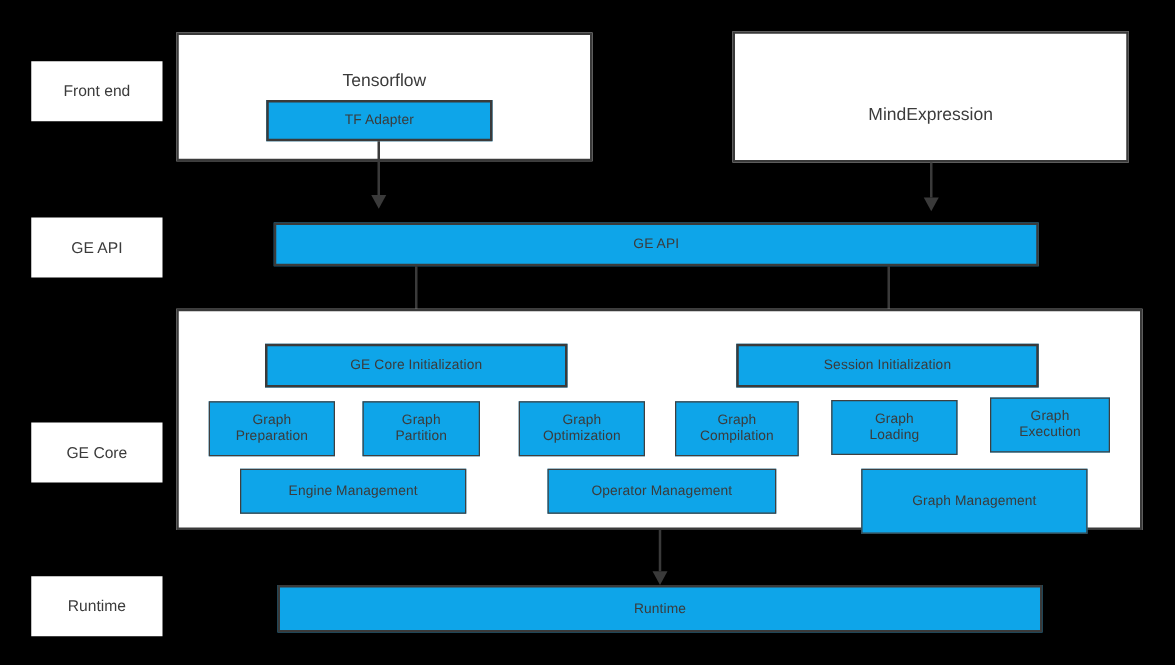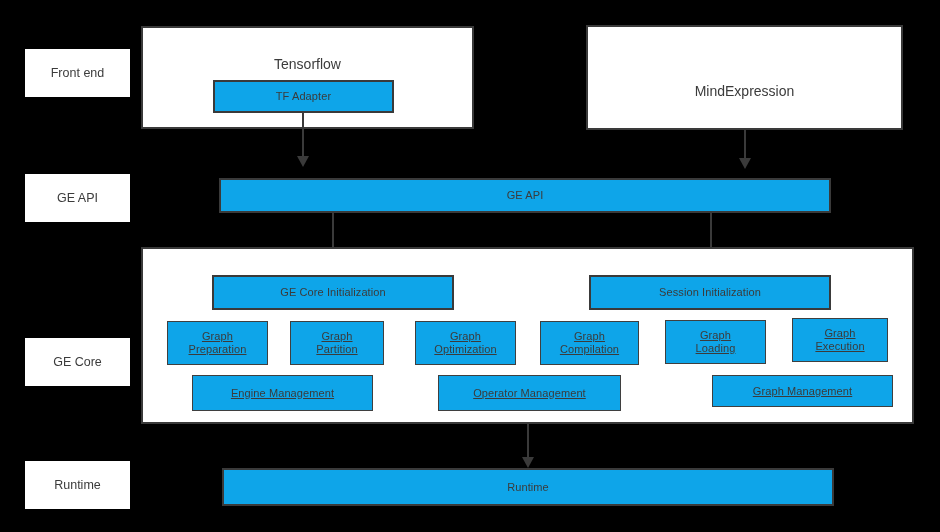--- a/index.html
+++ b/index.html
@@ -22,21 +22,21 @@
     align-items:center;
     justify-content:center;
     text-align:center;
     box-sizing:border-box;
     line-height:1.18;
     font-size:11px;
     letter-spacing:.1px;
     white-space:pre-line;
   }
   .bordered{border:2px solid #3a3a3a;}
-  .thin{border:1.6px solid #3f3f3f;text-decoration:underline;}
+  .thin{border:1.6px solid #3f3f3f;}
 
   
   .rail{
     position:absolute;
     width:105px;height:48px;
     background:#ffffff;color:#3b3b3b;
     display:flex;align-items:center;justify-content:center;
     font-size:12.5px;
     box-sizing:border-box;
   }
@@ -117,20 +117,20 @@
 Optimization</div>
   <div class="box thin" style="left:540px;top:321px;width:99px;height:44px;">Graph
 Compilation</div>
   <div class="box thin" style="left:665px;top:320px;width:101px;height:44px;">Graph
 Loading</div>
   <div class="box thin" style="left:792px;top:318px;width:96px;height:44px;">Graph
 Execution</div>
 
   <div class="box thin" style="left:438px;top:375px;width:183px;height:36px;">Operator Management</div>
   <div class="box thin" style="left:192px;top:375px;width:181px;height:36px;">Engine Management</div>
-  <div class="box thin" style="left:712px;top:375px;width:181px;height:32px;">Graph Management</div>
+  <div class="box thin" style="left:689px;top:375px;width:181px;height:52px;">Graph Management</div>
 
   <div class="line" style="left:527px;top:424px;height:33px;"></div>
   <div class="arrowhead" style="left:522px;top:457px;"></div>
 
   <div class="box bordered" style="left:222px;top:468px;width:612px;height:38px;">Runtime</div>
 
 </div>
 
 </body></html>

